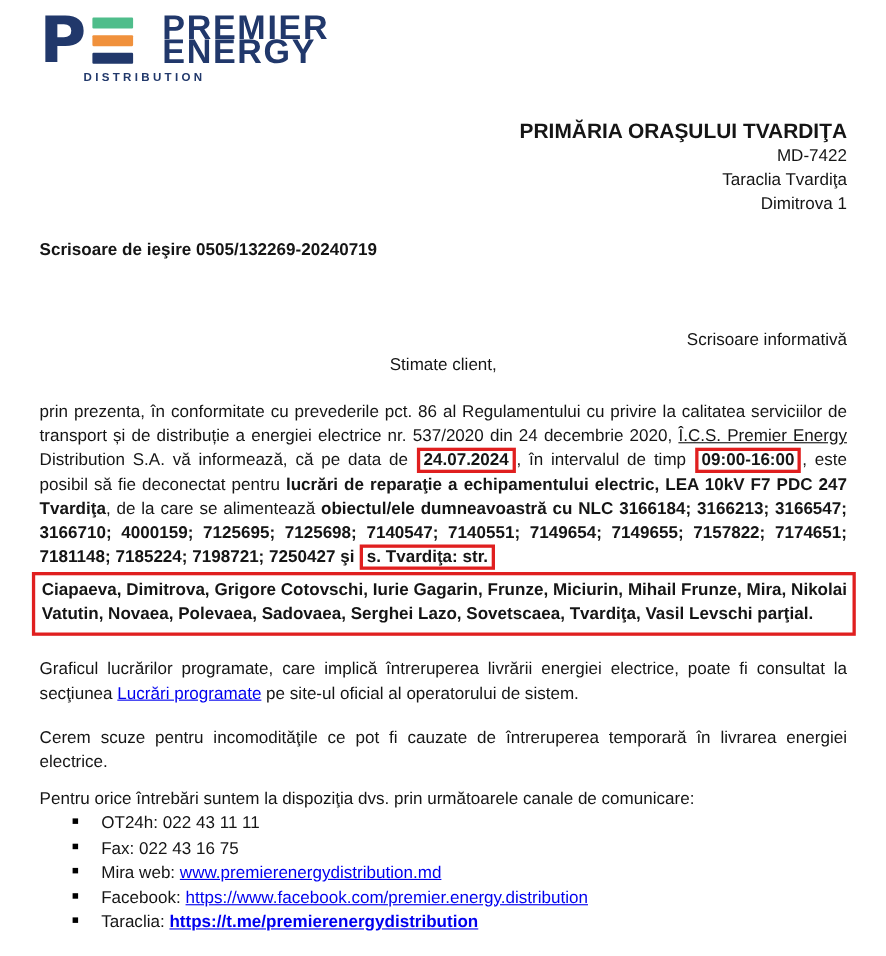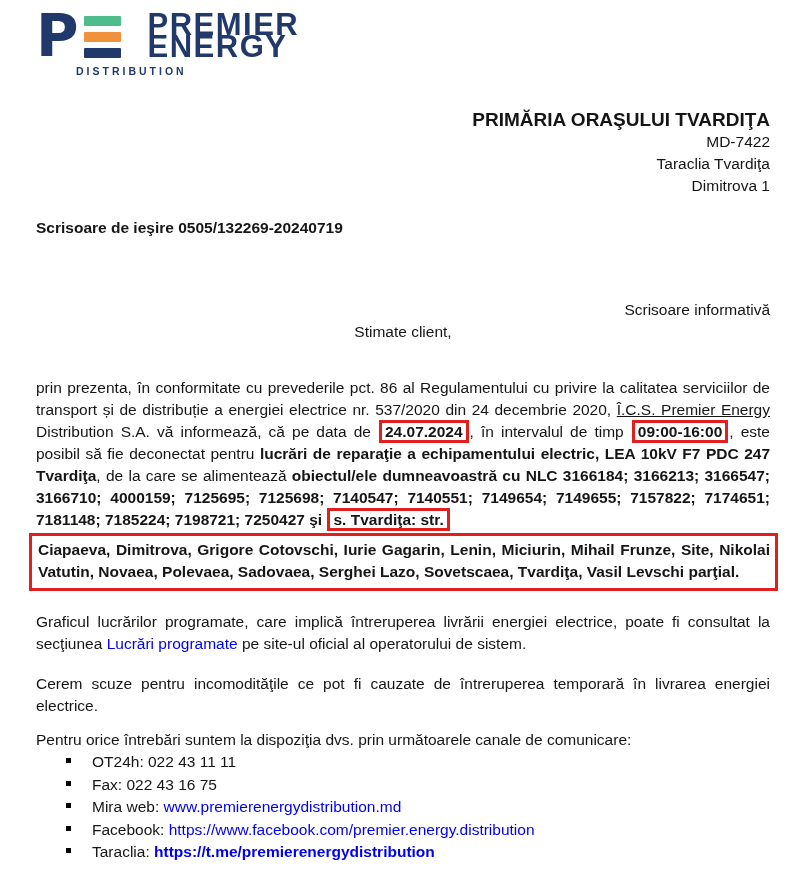--- a/index.html
+++ b/index.html
@@ -45,35 +45,35 @@
 
   
   .recipient{margin-top:32px;text-align:right;line-height:22px;}
   .recipient-name{font-weight:bold;font-size:19px;}
   .reference{margin-top:20px;font-weight:bold;}
   .title{margin-top:60px;text-align:right;}
   .salutation{text-align:center;}
 
   
   .par{margin:0;text-align:justify;}
-  .mt{margin-top:34px;}
+  .mt{margin-top:21px;}
   .bold{font-weight:bold;}
   .underline{text-decoration:underline;}
   .redbox{
     border:3px solid var(--red);
     padding:0 3px;margin:0 1px;
     font-weight:bold;
   }
   .red-block{
     border:3px solid var(--red);
     margin:2px -8px 0 -7px;
     padding:3px 5px 5px 6px;
     font-weight:bold;text-align:justify;
   }
-  .link{color:var(--link);cursor:pointer;}
+  .link{color:var(--link);text-decoration:underline;cursor:pointer;}
   .p2{margin-top:20px;}
   .p3{margin-top:18px;}
   .p4{margin-top:12px;}
 
   
   ul.contacts{list-style:none;margin:0;padding:0 0 0 30px;}
   ul.contacts li{line-height:22.5px;}
   .sq{
     display:inline-block;width:5px;height:5px;background:#000;
     margin-right:21px;vertical-align:middle;position:relative;top:-2px;
@@ -108,21 +108,21 @@
     <div>Dimitrova 1</div>
   </div>
 
   <div class="reference">Scrisoare de ieşire 0505/132269-20240719</div>
 
   <div class="title">Scrisoare informativă</div>
   <div class="salutation">Stimate client,</div>
 
   <p class="par mt"><span>prin prezenta, în conformitate cu prevederile pct. 86 al Regulamentului cu privire la calitatea serviciilor de transport și de distribuție a energiei electrice nr. 537/2020 din 24 decembrie 2020, </span><span class="underline">Î.C.S. Premier Energy</span><span> Distribution S.A. vă informează, că pe data de </span><span class="redbox">24.07.2024</span><span>, în intervalul de timp </span><span class="redbox">09:00-16:00</span><span>, este posibil să fie deconectat pentru </span><span class="bold">lucrări de reparaţie a echipamentului electric, LEA 10kV F7 PDC 247 Tvardiţa</span><span>, de la care se alimentează </span><span class="bold">obiectul/ele dumneavoastră cu NLC 3166184; 3166213; 3166547; 3166710; 4000159; 7125695; 7125698; 7140547; 7140551; 7149654; 7149655; 7157822; 7174651; 7181148; 7185224; 7198721; 7250427 şi </span><span class="redbox">s. Tvardiţa: str.</span></p>
 
-  <div class="red-block"><span>Ciapaeva, Dimitrova, Grigore Cotovschi, Iurie Gagarin, Lenin, Miciurin, Mihail Frunze, Site, Nikolai Vatutin, Novaea, Polevaea, Sadovaea, Serghei Lazo, Sovetscaea, Tvardiţa, Vasil Levschi parţial.</span></div>
+  <div class="red-block"><span>Ciapaeva, Dimitrova, Grigore Cotovschi, Iurie Gagarin, Frunze, Miciurin, Mihail Frunze, Mira, Nikolai Vatutin, Novaea, Polevaea, Sadovaea, Serghei Lazo, Sovetscaea, Tvardiţa, Vasil Levschi parţial.</span></div>
 
   <p class="par p2"><span>Graficul lucrărilor programate, care implică întreruperea livrării energiei electrice, poate fi consultat la secţiunea </span><a class="link">Lucrări programate</a><span> pe site-ul oficial al operatorului de sistem.</span></p>
 
   <p class="par p3">Cerem scuze pentru incomodităţile ce pot fi cauzate de întreruperea temporară în livrarea energiei electrice.</p>
 
   <p class="par p4">Pentru orice întrebări suntem la dispoziţia dvs. prin următoarele canale de comunicare:</p>
 
   <ul class="contacts">
     <li><span class="sq"></span><span>OT24h: </span><span>022 43 11 11</span></li>
     <li><span class="sq"></span><span>Fax: </span><span>022 43 16 75</span></li>

